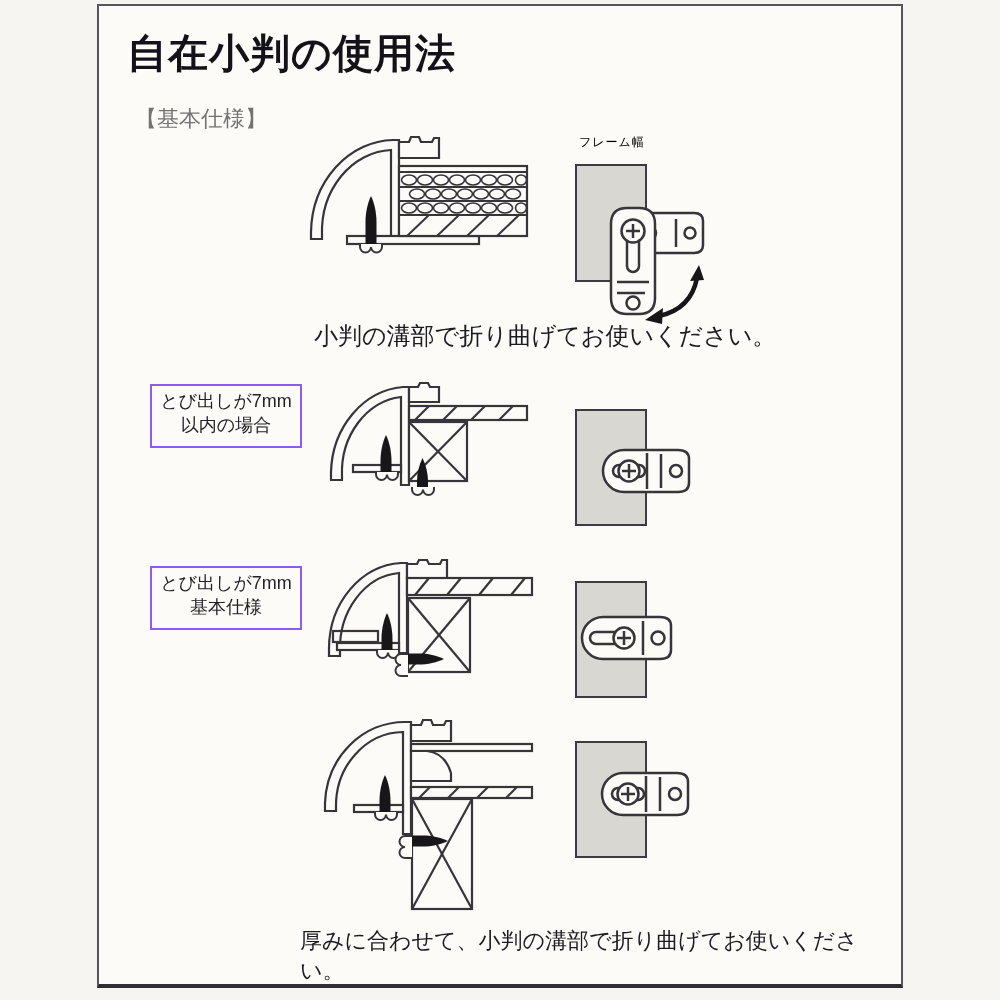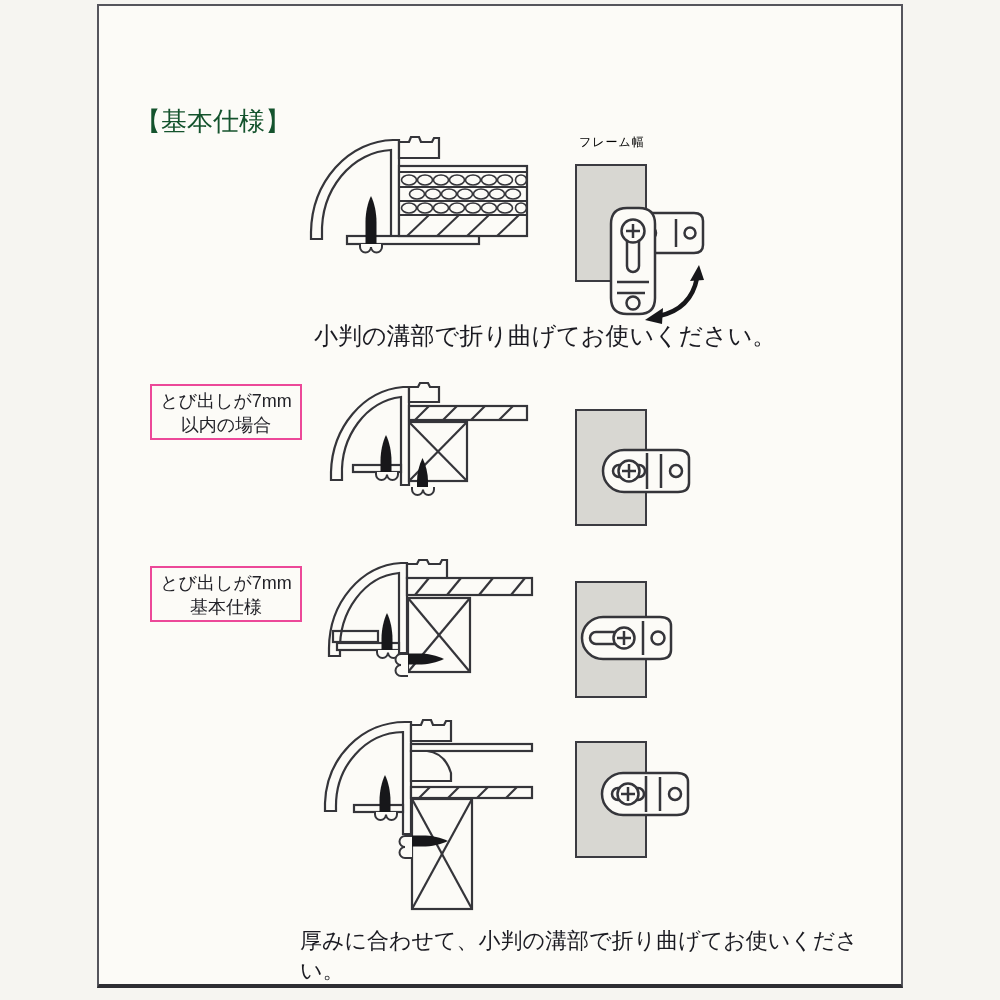--- a/index.html
+++ b/index.html
@@ -21,21 +21,21 @@
   .title{
     left:28px;top:20px;
     font-size:40px;font-weight:bold;letter-spacing:1px;color:#121218;
   }
   .subtitle{
     left:408px;top:30px;
     font-size:26px;color:#1b1b22;
   }
   .heading{
     left:36px;top:98px;
-    font-size:26px;color:#14532d;
+    font-size:22px;color:#737373;
   }
   .framewidth-label{
     left:480px;top:128px;
     font-size:12px;color:#000000;letter-spacing:1px;
   }
   .gray-panel{
     background:#d8d7d2;
     border:2px solid #3b3b41;
     box-sizing:border-box;
   }
@@ -45,22 +45,22 @@
   .panel-bend{left:476px;top:735px;width:72px;height:117px;}
   .caption1{
     left:215px;top:314px;
     font-size:24px;color:#1b1b22;
   }
   .footer-caption{
     left:201px;top:920px;
     font-size:22px;color:#1b1b22;
   }
   .label-box{
-    width:152px;height:56px;
-    border:2px solid #ec4899;
+    width:152px;height:64px;
+    border:2px solid #8b5cf6;
     box-sizing:border-box;
     text-align:center;
     font-size:18px;line-height:24px;
     padding-top:3px;
     color:#222228;
     background:#fcfbf7;
   }
   .label-within{left:51px;top:378px;}
   .label-over{left:51px;top:560px;}
   svg{position:absolute;overflow:visible;}
@@ -71,20 +71,21 @@
   .svg-over-frame{left:218px;top:552px;}
   .svg-koban-b{left:481px;top:609px;}
   .svg-bend-frame{left:218px;top:711px;}
   .svg-koban-a4{left:501px;top:765px;}
 </style>
 </head>
 <body>
 
 <div class="sheet">
 
+  <div class="abs title">自在小判の使用法</div>
   <div class="abs heading">【基本仕様】</div>
 
   <svg class="svg-basic-frame" width="240" height="135" viewBox="0 0 240 135">
     <g stroke="#35353a" stroke-width="2.2" fill="#fcfbf7">
       <path d="M98 8 A84 94 0 0 0 16 100 L16 107 H27 V103 A72 82 0 0 1 96 18 V104 H104 V8 Z"></path>
       <path d="M104 26 V10 H114 L116 5 H124 L126 10 H137 L139 6 H144 V26 Z"></path>
       <rect x="52" y="104" width="132" height="8"></rect>
       <rect x="104" y="34" width="128" height="70"></rect>
       <line x1="104" y1="40" x2="232" y2="40"></line>
       <line x1="104" y1="55" x2="232" y2="55"></line>

